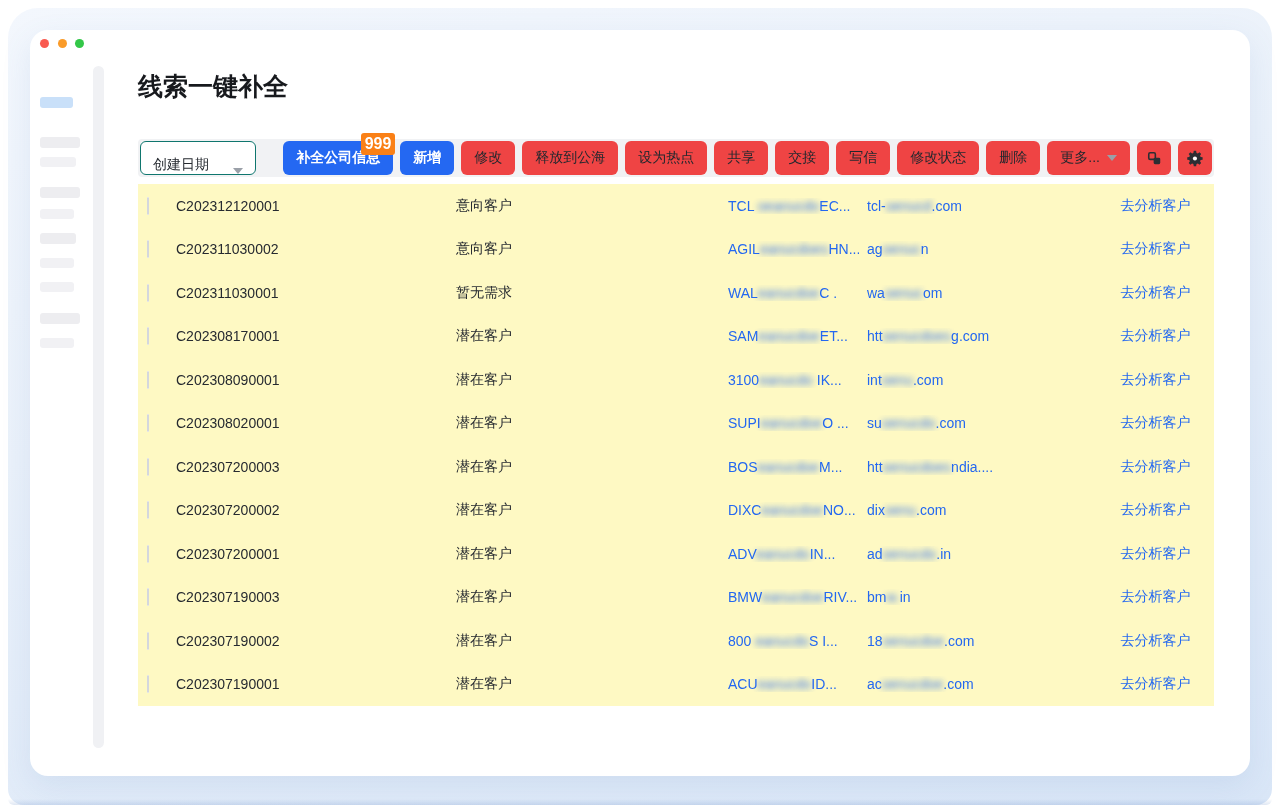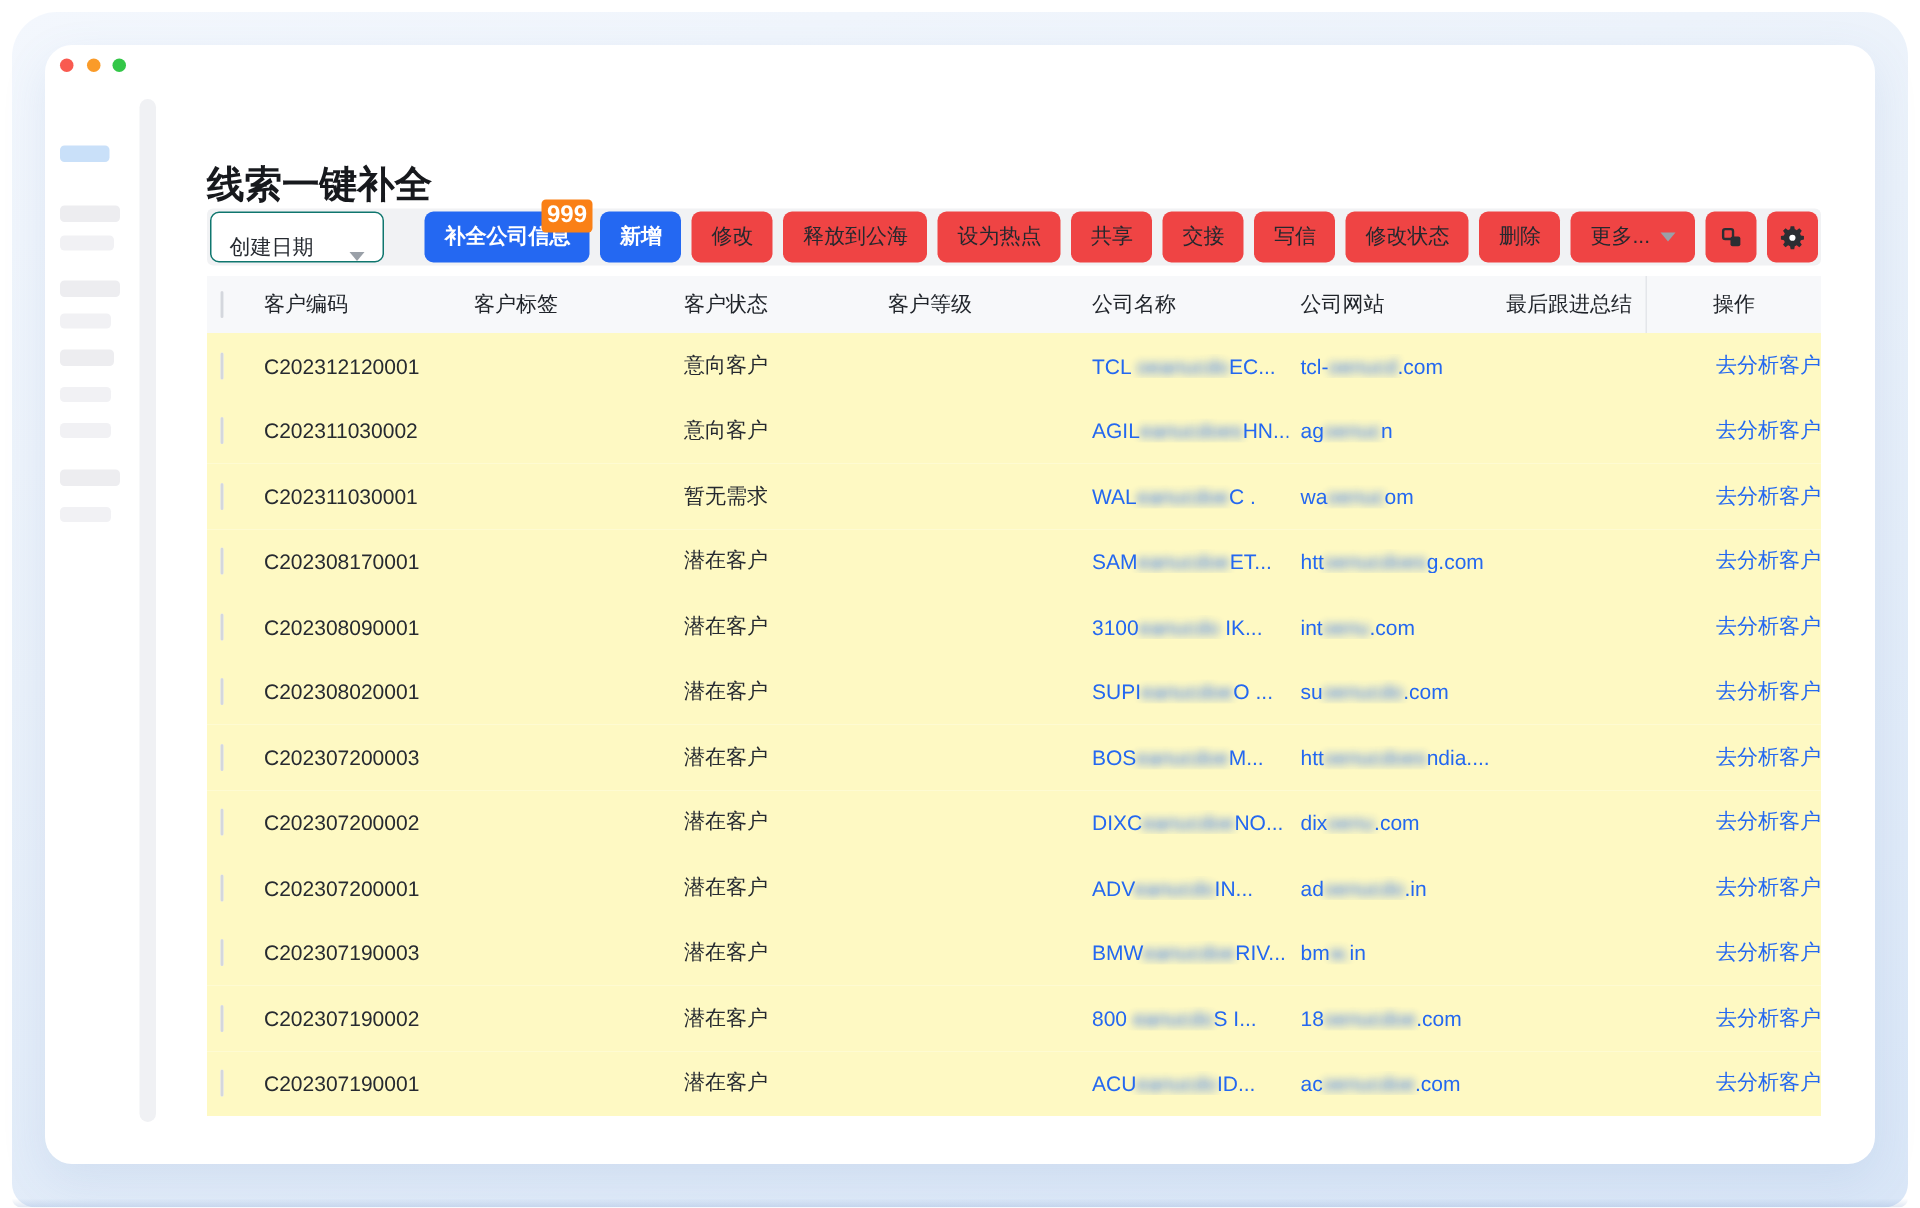--- a/index.html
+++ b/index.html
@@ -29,21 +29,21 @@
   .side-bar-item { position:absolute; left:10px; border-radius:3px; }
   .sb-active { background:#c9e0f9; }
   .sb-gray { background:#ededf0; }
   .sb-gray.lite { background:#f1f1f4; }
 
   .divider-strip { position:absolute; left:63px; top:36px; width:11px; height:682px;
                    background:#f0f1f4; border-radius:6px; }
 
   
   .main { position:absolute; left:108px; top:0; width:1076px; height:746px; }
-  .page-title { position:absolute; top:40px; left:0; font-size:25px; font-weight:700; color:#17191d;margin-top:36px; }
+  .page-title { position:absolute; top:40px; left:0; font-size:25px; font-weight:700; color:#17191d; }
 
   
   .toolbar { position:absolute; top:109px; left:0; width:1076px; height:38px;
              background:#f1f2f4; border-radius:4px; display:flex; align-items:center; padding:0 2px; }
   .filter-btn { height:34px; background:#fff; border:1px solid #0f766e; border-radius:6px;
                 display:flex; align-items:flex-end; padding:0 12px; font-size:14px; color:#262a30; cursor:pointer; }
   .filter-btn .caret { margin-left:24px; }
   .caret { width:0; height:0; border-left:5px solid transparent; border-right:5px solid transparent;
            border-top:6px solid #9aa0a8; display:inline-block; }
   .btn-group { margin-left:auto; display:flex; align-items:center; gap:7px; }
@@ -62,21 +62,21 @@
   .grid-cols { display:grid; grid-template-columns:30px 140px 140px 136px 136px 139px 137px 101px 117px; }
   .thead { height:38px; background:#f7f8fa; align-items:center; font-size:14px; color:#20242a; font-weight:500; }
   .th { padding-left:8px; white-space:nowrap; overflow:hidden; }
   .th.op { border-left:1px solid #e4e6ea; height:100%; display:flex; align-items:center; justify-content:center; padding:0; }
   .row { height:43.5px; align-items:center; font-size:14px; color:#262a30; background:#fef9c3; }
   .cell { padding-left:8px; white-space:nowrap; overflow:hidden; }
   .checkbox { width:14px; height:14px; border:1px solid #d4d7dd; border-radius:3px; background:#fff;
               margin-left:9px; cursor:pointer; }
   .link { color:#2468f0; text-decoration:none; cursor:pointer; }
   .blur { filter:blur(3px); opacity:.9; }
-  .cell.op { text-align:right; padding:0; }
+  .cell.op { text-align:center; padding:0; }
 
   svg { display:block; }
 </style>
 </head>
 <body>
 
 <div class="stage">
   <div class="frame">
     <div class="window">
 
@@ -141,31 +141,20 @@
                 <svg viewBox="0 0 24 24" width="19" height="19">
                   <path fill="#2b2e33" d="M21 13.5v-3l-2.6-.5a6.7 6.7 0 0 0-.7-1.6l1.5-2.2-2.1-2.1-2.2 1.5a6.7 6.7 0 0 0-1.6-.7L12.8 2.3h-3l-.5 2.6a6.7 6.7 0 0 0-1.6.7L5.5 4.1 3.4 6.2l1.5 2.2a6.7 6.7 0 0 0-.7 1.6l-2.6.5v3l2.6.5c.2.6.4 1.1.7 1.6l-1.5 2.2 2.1 2.1 2.2-1.5c.5.3 1 .5 1.6.7l.5 2.6h3l.5-2.6c.6-.2 1.1-.4 1.6-.7l2.2 1.5 2.1-2.1-1.5-2.2c.3-.5.5-1 .7-1.6l2.6-.5z"></path>
                   <circle cx="11.3" cy="12" r="2.6" fill="#ffffff"></circle>
                 </svg>
               </span>
             </button>
           </div>
         </div>
 
         <div class="table">
-          <div class="thead grid-cols">
-            <div><span class="checkbox"></span></div>
-            <div class="th">客户编码</div>
-            <div class="th">客户标签</div>
-            <div class="th">客户状态</div>
-            <div class="th">客户等级</div>
-            <div class="th">公司名称</div>
-            <div class="th">公司网站</div>
-            <div class="th">最后跟进总结</div>
-            <div class="th op">操作</div>
-          </div>
           <div id="tbody">
   <div class="row grid-cols">
     <div><span class="checkbox"></span></div>
     <div class="cell">C202312120001</div>
     <div class="cell"></div>
     <div class="cell">意向客户</div>
     <div class="cell"></div>
     <div class="cell">
       <a class="link"><span>TCL </span><span class="blur">oeanucdo</span><span>EC...</span></a>
     </div>

